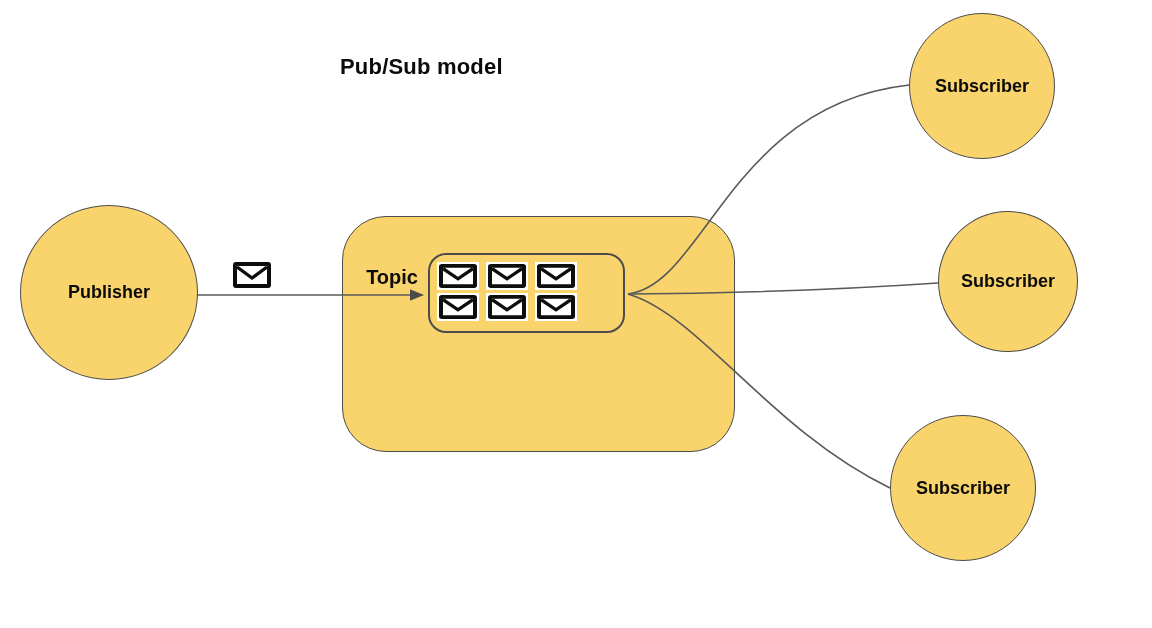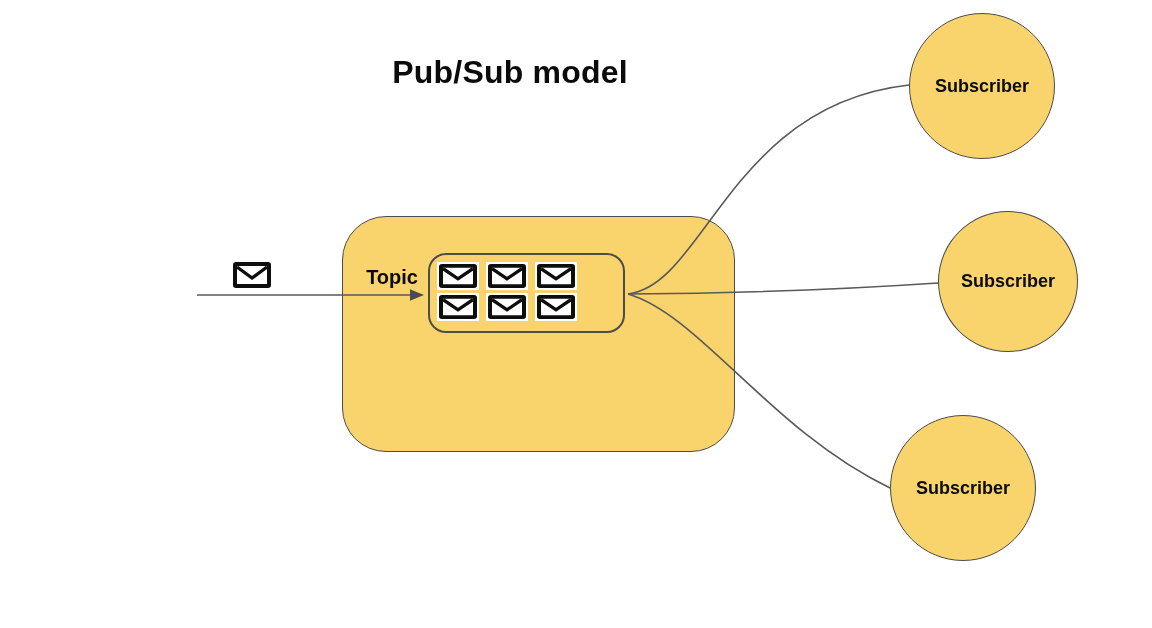--- a/index.html
+++ b/index.html
@@ -10,22 +10,22 @@
     --label-text:#0B0B0B;
     --canvas-bg:#FFFFFF;
   }
   html,body{margin:0;padding:0;background:#fff;}
   .canvas{
     position:relative;width:1152px;height:628px;background:var(--canvas-bg);
     font-family:"Liberation Sans", sans-serif;color:var(--label-text);overflow:hidden;
   }
   .abs{position:absolute;}
   .title{
-    left:340px;top:54px;width:340px;text-align:center;
-    font-size:32px;font-weight:700;letter-spacing:0.2px;
+    left:340px;top:54px;width:340px;
+    font-size:22px;font-weight:700;letter-spacing:0.2px;
   }
   .circle{
     border-radius:50%;background:var(--node-fill);
     border:1.5px solid var(--node-border);
     display:flex;align-items:center;justify-content:center;
     font-size:18px;font-weight:700;box-sizing:border-box;
   }
   .publisher{left:20px;top:205px;width:178px;height:175px;}
   .sub1{left:909px;top:13px;width:146px;height:146px;}
   .sub2{left:938px;top:211px;width:140px;height:141px;}
@@ -72,20 +72,23 @@
   <svg class="connectors">
     <line class="curve" x1="197" y1="295" x2="412" y2="295"></line>
     <polygon class="arrowhead" points="424,295 410,289.2 410,300.8"></polygon>
     <path class="curve" d="M628,294 C705,285 730,105 909,85"></path>
     <path class="curve" d="M628,294 Q790,293 938,283"></path>
     <path class="curve" d="M628,294 C700,315 770,430 890,488"></path>
   </svg>
 
   <div class="abs title">Pub/Sub model</div>
 
+  <div class="abs circle publisher">
+    <span>Publisher</span>
+  </div>
 
   <div class="abs envelope standalone-envelope">
   <svg viewBox="0 0 38 26" preserveAspectRatio="none" aria-hidden="true">
     <rect x="2" y="2" width="34" height="22" rx="1"></rect>
     <path d="M4 5 L19 16 L34 5"></path>
   </svg>
 </div>
 
   <div class="abs topic-label">Topic</div>
 

